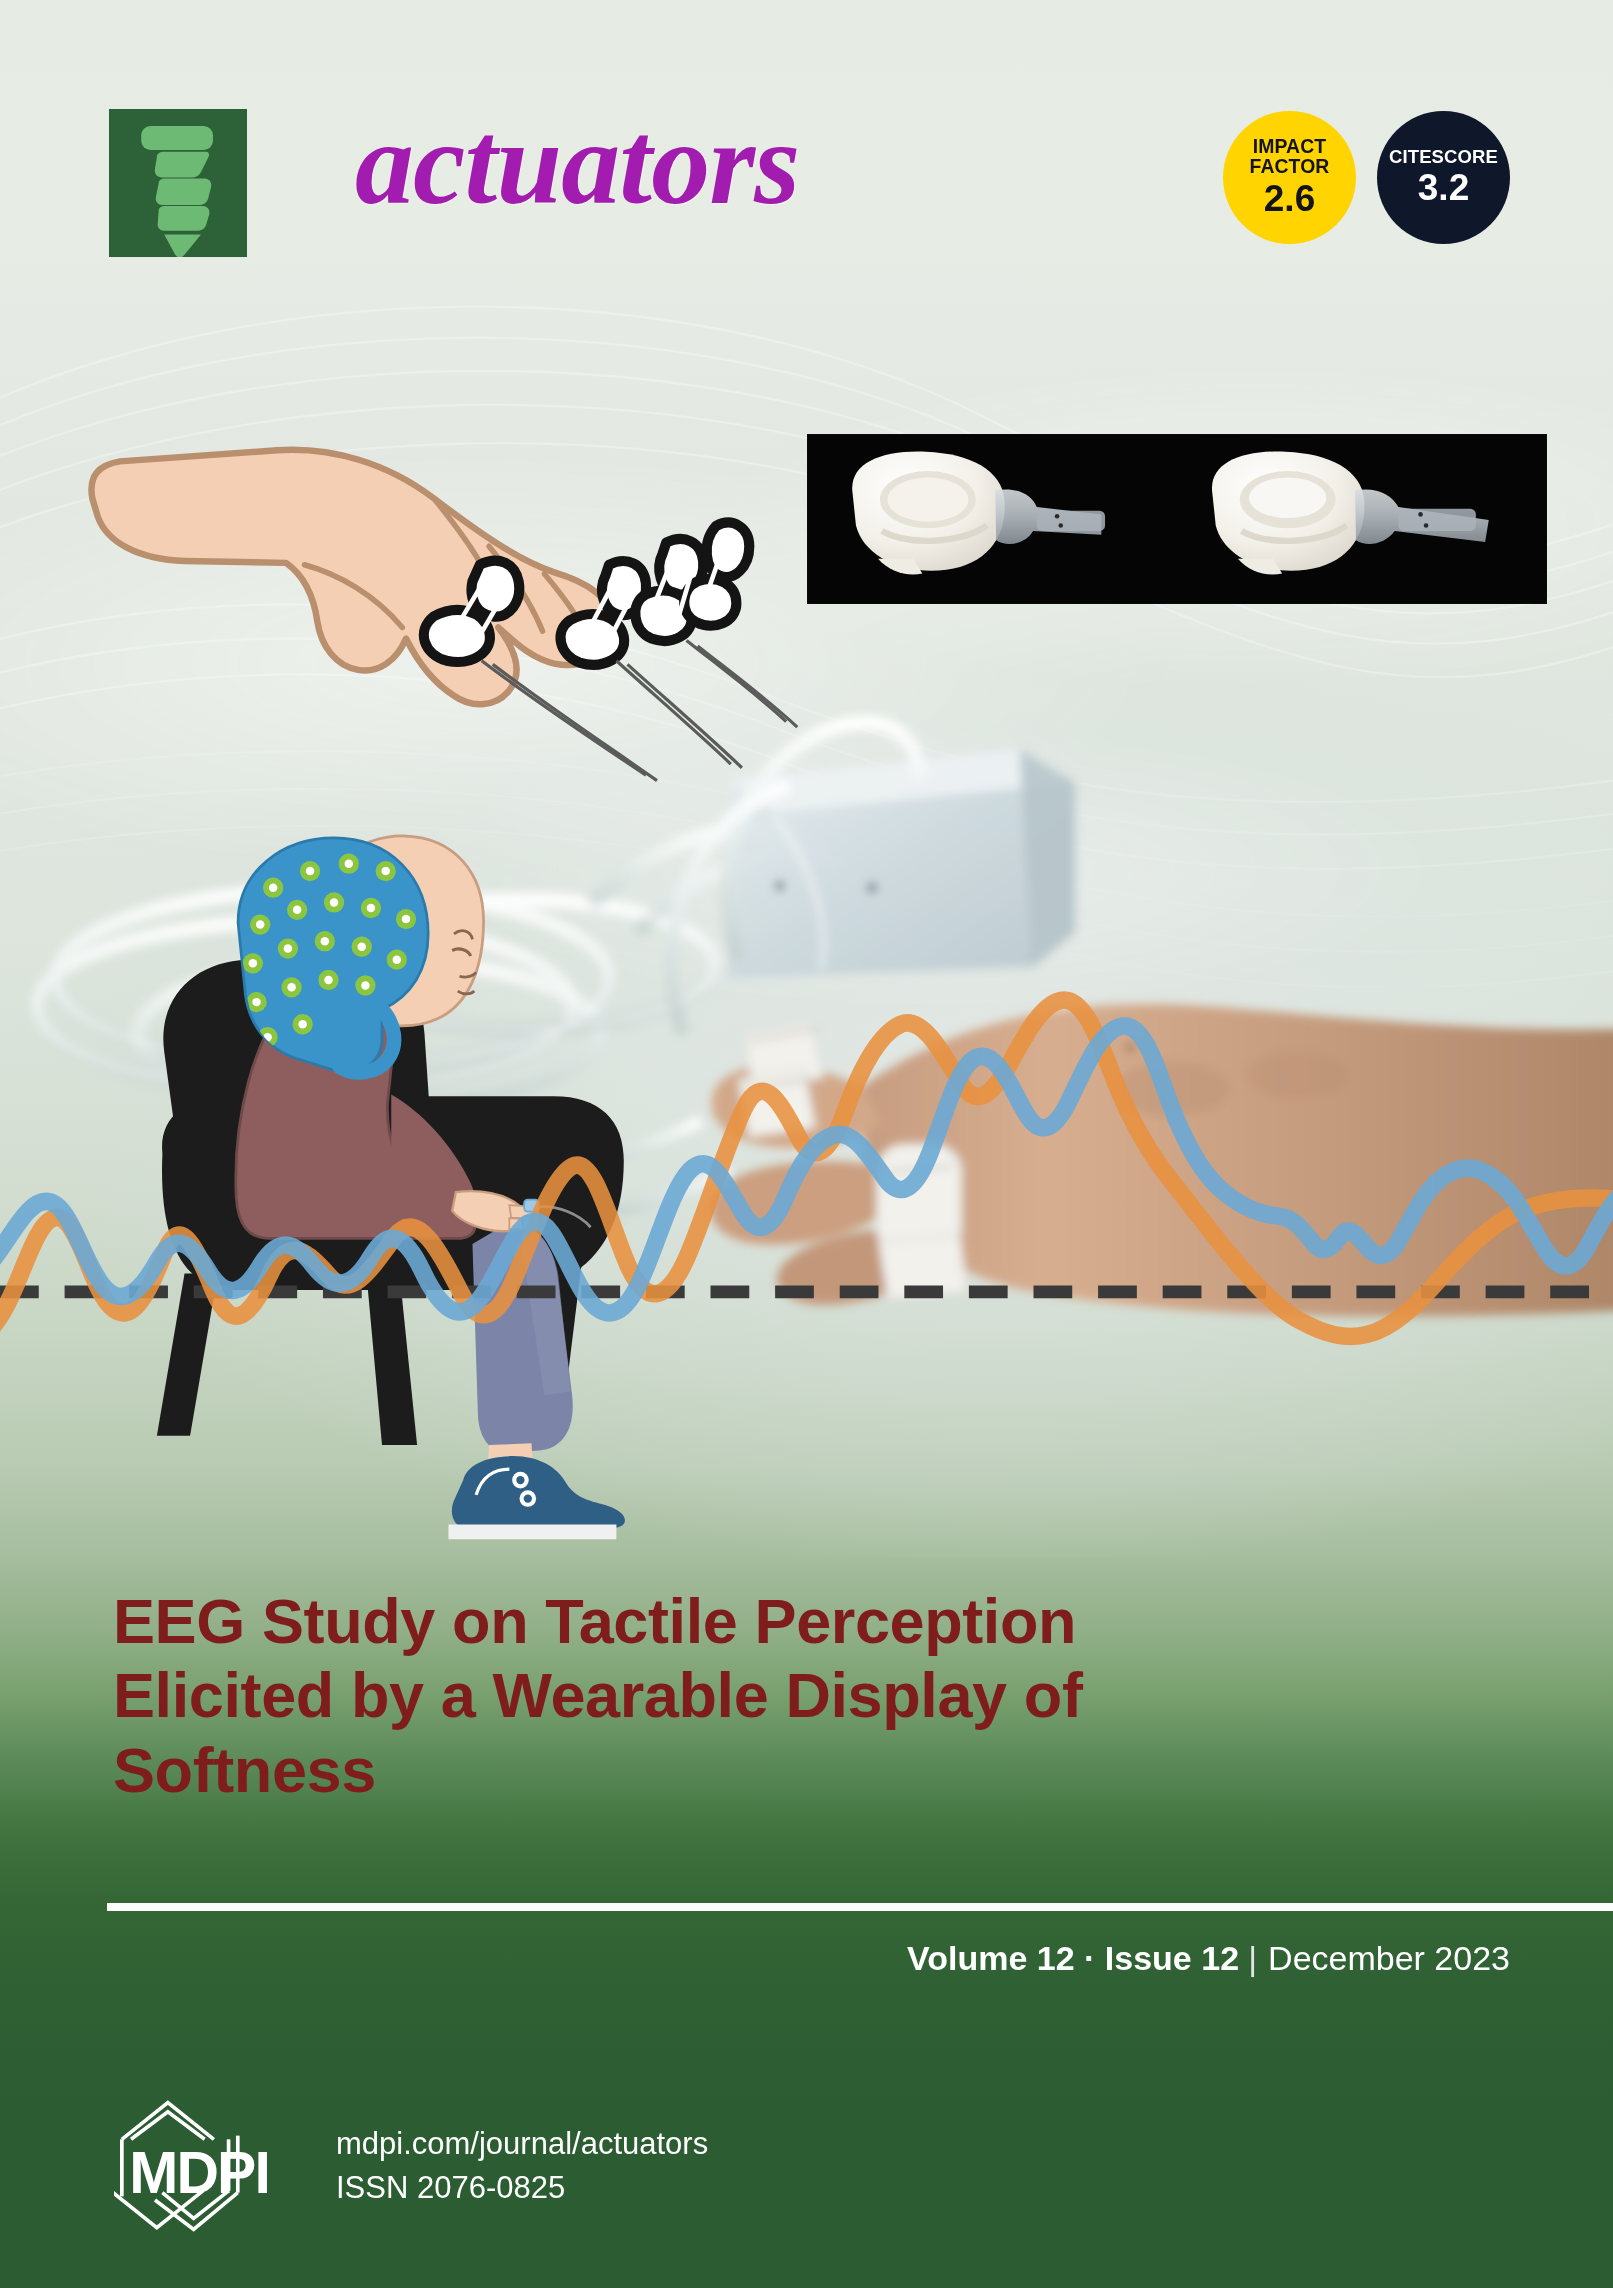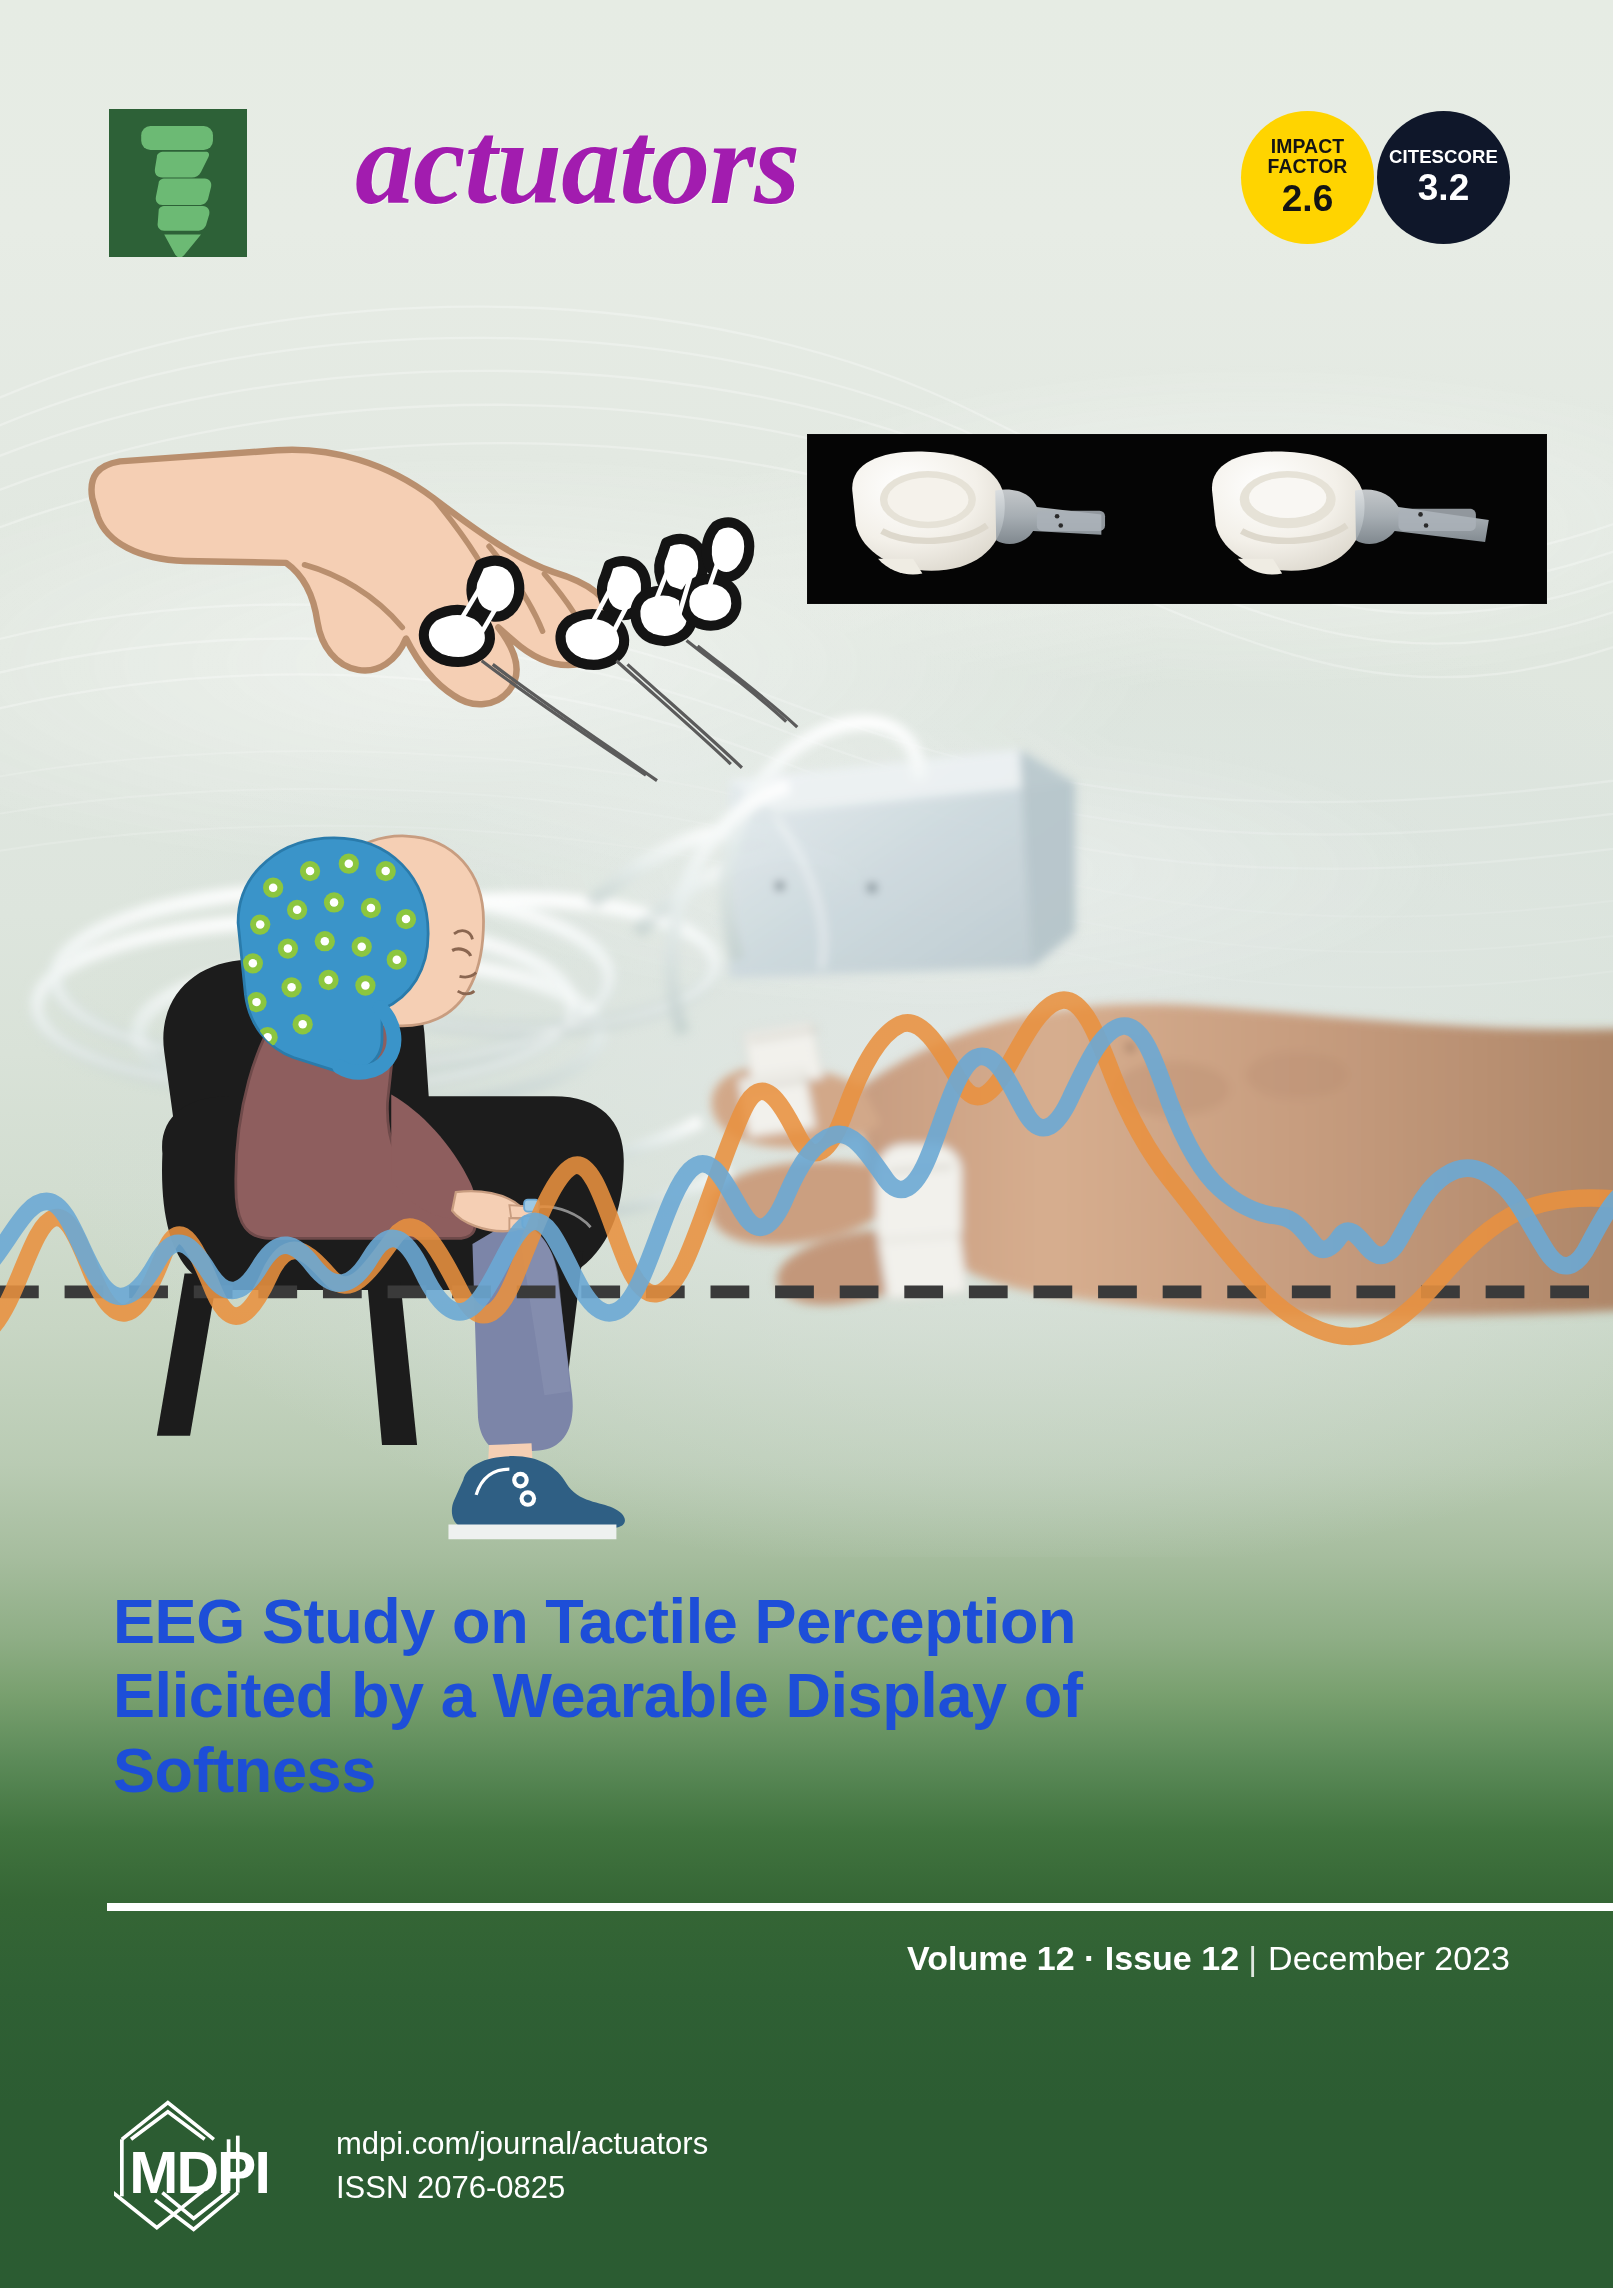--- a/index.html
+++ b/index.html
@@ -40,21 +40,21 @@
     background:
       radial-gradient(ellipse 70% 55% at 62% 55%, rgba(226,232,230,.95), rgba(214,224,219,.25) 70%, rgba(0,0,0,0) 85%);
     pointer-events:none;
   }
 
   
   .logo-mark{
     position:absolute;left:109px;top:109px;width:138px;height:148px;
     background:#2d6137;
   }
-  .badges{position:absolute;right:103px;top:111px;display:flex;gap:3px;align-items:flex-start;}
+  .badges{position:absolute;right:103px;top:111px;display:flex;gap:21px;align-items:flex-start;}
   .badge{
     width:133px;height:133px;border-radius:50%;
     display:flex;flex-direction:column;align-items:center;justify-content:center;
     line-height:1.02;text-align:center;
   }
   .badge.if{background:#ffd400;color:#141414;}
   .badge.cs{background:#0f172a;color:#ffffff;}
   .badge .lbl{font-size:19.4px;font-weight:700;letter-spacing:0.1px;}
   .badge .val{font-size:37px;font-weight:700;margin-top:2.8px;}
   .badge.cs .lbl{font-size:18.5px;}
@@ -72,21 +72,21 @@
     position:absolute;left:807px;top:434px;width:738px;height:168px;
     background:#050505;border:0.9px solid #0b0b0b;overflow:hidden;
   }
 
   
   .layer{position:absolute;inset:0;pointer-events:none;}
 
   
   .cover-title{
     position:absolute;left:113px;top:1584px;width:1292px;
-    color:#1d4ed8;font-size:63px;font-weight:600;line-height:1.18;
+    color:#7f1d1d;font-size:63px;font-weight:600;line-height:1.18;
     letter-spacing:-0.4px;
   }
   .rule{
     position:absolute;left:107px;top:1903px;width:1506px;height:8.3px;background:#ffffff;
   }
   .issue-line{
     position:absolute;right:103px;top:1940px;
     color:#ffffff;font-size:34px;line-height:1.1;white-space:nowrap;
   }
   .issue-line .vol{font-weight:700;margin-top:25px;}

